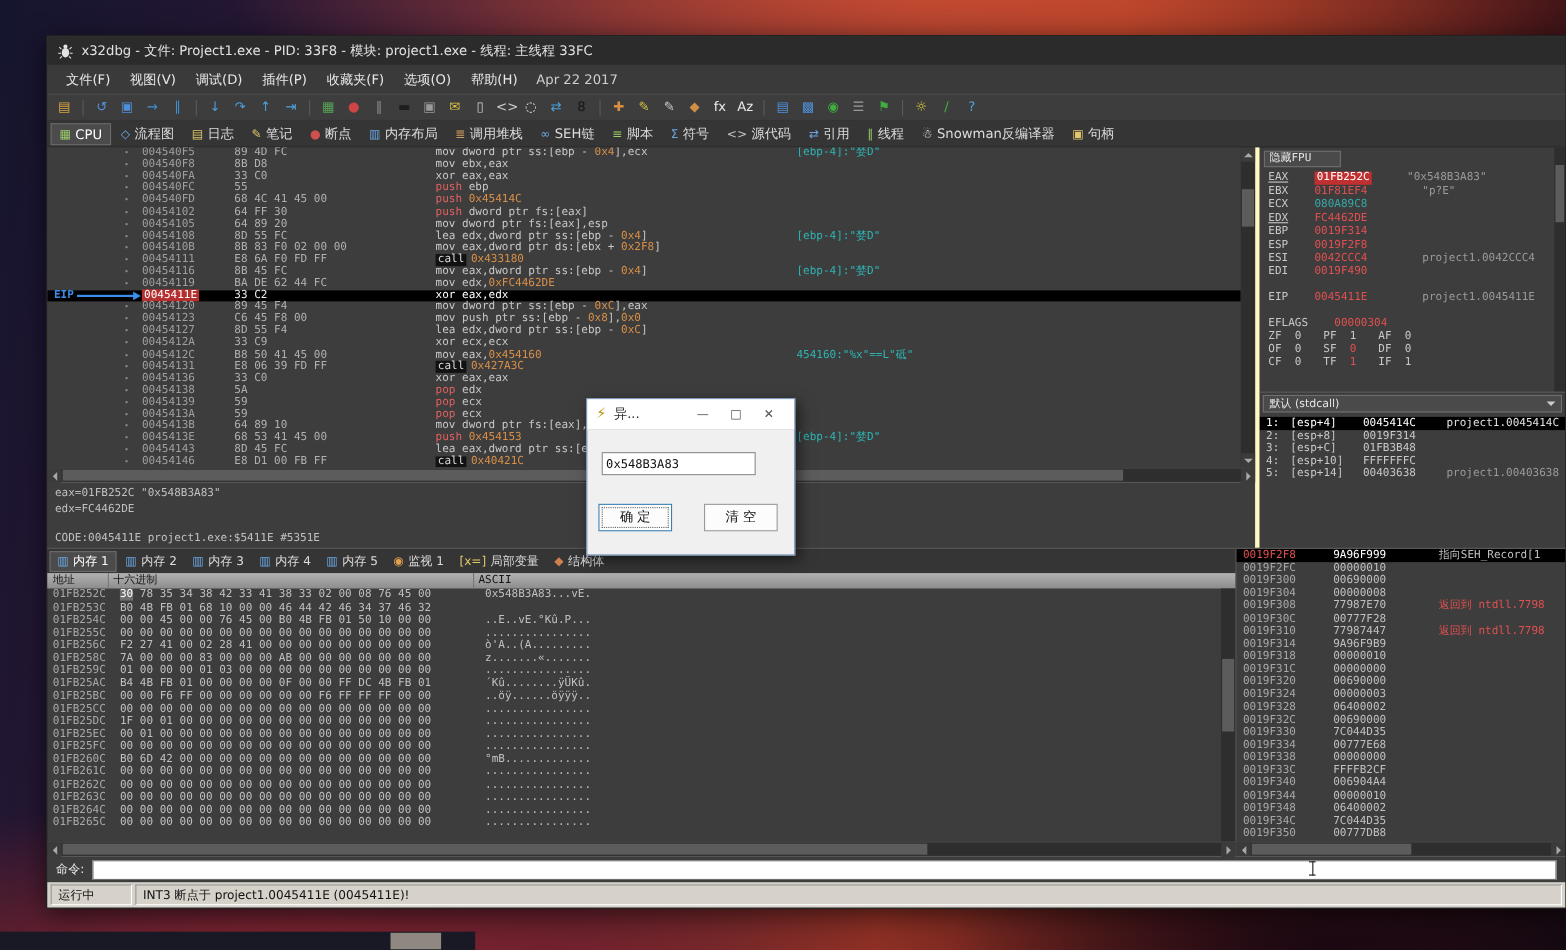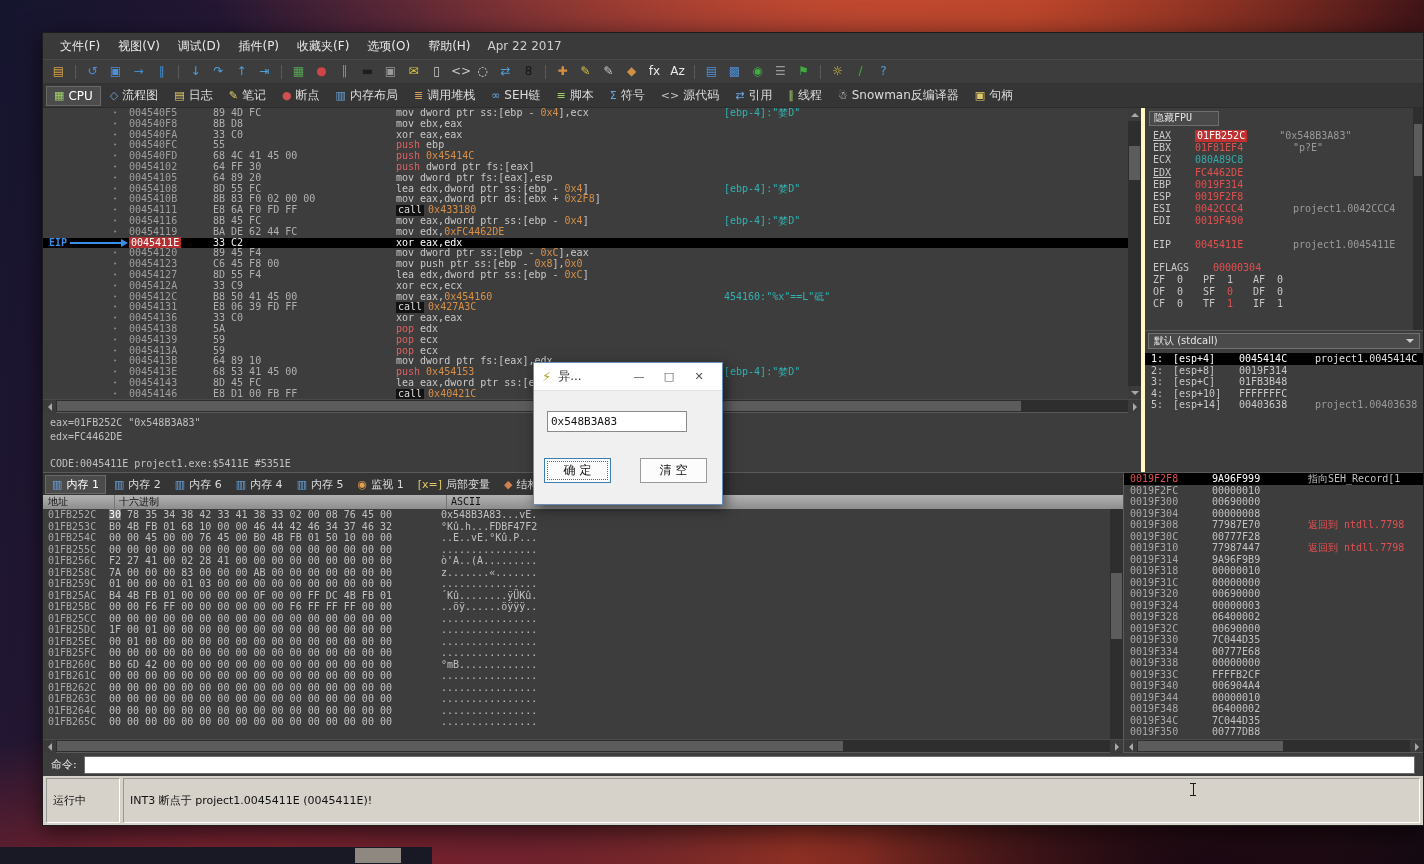--- a/index.html
+++ b/index.html
@@ -93,21 +93,21 @@
   .aval{width:76px;flex:none}
   .aextra{color:#9a9a9a}
   .asel .aextra{color:#e0e0e0}
 
   .lowrow{height:280px;border-top:1px solid #5a5a5a;display:flex;flex:none}
   .dumpcol{width:1080px;flex:none;display:flex;flex-direction:column;position:relative}
   .dumptabs{height:22px;background:#353535;display:flex;align-items:center;gap:2px;padding-left:2px;flex:none}
   .dtab{display:flex;align-items:center;gap:4px;padding:1px 6px;font-size:11px;color:#dcdcdc}
   .dtab.active{background:#4b4b4b;border:1px solid #6a6a6a;color:#fff}
   .dumphdr{height:14px;background:linear-gradient(#b2b2b2,#8d8d8d);color:#141414;font:10px/14px "DejaVu Sans Mono",monospace;display:flex;flex:none}
-  .h1{width:72px;padding-left:5px;border-right:1px solid #777}
+  .h1{width:56px;padding-left:5px;border-right:1px solid #777}
   .h2{width:332px;padding-left:4px;border-right:1px solid #777}
   .h3{flex:1;padding-left:4px}
   .dumprows{flex:1;font:10px/11.5px "DejaVu Sans Mono",monospace;color:#c0c0c0;overflow:hidden;margin-right:13px}
   .mrow{display:flex;height:11.5px;white-space:pre}
   .maddr{width:62px;flex:none;padding-left:5px;color:#a8a8a8}
   .mhex{width:332px;flex:none;padding-left:4px}
   .selbyte{background:#6e6e6e;color:#fff}
   .masc{flex:1;padding-left:4px}
   .mv{right:0;top:36px;bottom:13px}
   .stackcol{flex:1;border-left:1px solid #5a5a5a;display:flex;flex-direction:column;overflow:hidden}
@@ -143,20 +143,30 @@
 
   .ibeam{position:absolute;left:1189px;top:783px;width:8px;height:13px;z-index:30;pointer-events:none}
   .ibeam::before{content:"";position:absolute;left:3.5px;top:0;width:1px;height:13px;background:#1a1a1a}
   .ibeam::after{content:"";position:absolute;left:1px;top:0;width:6px;height:1px;background:#1a1a1a;box-shadow:0 12px 0 #1a1a1a}
 </style>
 </head>
 <body>
 
 <div id="desktop">
   <div id="win">
+    <div class="titlebar">
+      <span class="appico">
+        <svg width="15" height="15" viewBox="0 0 16 16">
+            <ellipse cx="8" cy="9.5" rx="3.6" ry="4.6" fill="#e2e2e2"></ellipse>
+            <circle cx="8" cy="3.6" r="2" fill="#e2e2e2"></circle>
+            <path stroke="#e2e2e2" stroke-width="1" fill="none" d="M4 6L2 4M12 6l2-2M3.8 10H1M12.2 10H15M4.6 13l-2 2M11.4 13l2 2"></path>
+          </svg>
+      </span>
+      <span class="wtitle">x32dbg - 文件: Project1.exe - PID: 33F8 - 模块: project1.exe - 线程: 主线程 33FC</span>
+    </div>
     <div class="menubar">
         <span class="menuitem">文件(F)</span>
         <span class="menuitem">视图(V)</span>
         <span class="menuitem">调试(D)</span>
         <span class="menuitem">插件(P)</span>
         <span class="menuitem">收藏夹(F)</span>
         <span class="menuitem">选项(O)</span>
         <span class="menuitem">帮助(H)</span>
         <span class="menudate">Apr 22 2017</span>
       </div>
@@ -357,21 +367,21 @@
             <div class="dtab active">
               <span class="tabic" style="color: rgb(106, 165, 224);">▥</span>
               <span class="tlbl">内存 1</span>
             </div>
             <div class="dtab">
               <span class="tabic" style="color: rgb(106, 165, 224);">▥</span>
               <span class="tlbl">内存 2</span>
             </div>
             <div class="dtab">
               <span class="tabic" style="color: rgb(106, 165, 224);">▥</span>
-              <span class="tlbl">内存 6</span>
+              <span class="tlbl">内存 3</span>
             </div>
             <div class="dtab">
               <span class="tabic" style="color: rgb(106, 165, 224);">▥</span>
               <span class="tlbl">内存 4</span>
             </div>
             <div class="dtab">
               <span class="tabic" style="color: rgb(106, 165, 224);">▥</span>
               <span class="tlbl">内存 5</span>
             </div>
             <div class="dtab">
@@ -387,21 +397,21 @@
               <span class="tlbl">结构体</span>
             </div>
           </div>
         <div class="dumphdr" id="dumphdr">
             <span class="h1">地址</span>
             <span class="h2">十六进制</span>
             <span class="h3">ASCII</span>
           </div>
         <div class="dumprows" id="dumprows">
             <div class="mrow"><span class="maddr">01FB252C</span><span class="mhex"><span class="selbyte">30</span><span> 78 35 34 38 42 33 41 38 33 02 00 08 76 45 00</span></span><span class="masc">0x548B3A83...vE.</span></div>
-            <div class="mrow"><span class="maddr">01FB253C</span><span class="mhex">B0 4B FB 01 68 10 00 00 46 44 42 46 34 37 46 32</span><span class="masc">°Kû.h...FDBF47F2</span></div>
+            <div class="mrow"><span class="maddr">01FB253C</span><span class="mhex">B0 4B FB 01 68 10 00 00 46 44 42 46 34 37 46 32</span></div>
             <div class="mrow"><span class="maddr">01FB254C</span><span class="mhex">00 00 45 00 00 76 45 00 B0 4B FB 01 50 10 00 00</span><span class="masc">..E..vE.°Kû.P...</span></div>
             <div class="mrow"><span class="maddr">01FB255C</span><span class="mhex">00 00 00 00 00 00 00 00 00 00 00 00 00 00 00 00</span><span class="masc">................</span></div>
             <div class="mrow"><span class="maddr">01FB256C</span><span class="mhex">F2 27 41 00 02 28 41 00 00 00 00 00 00 00 00 00</span><span class="masc">ò'A..(A.........</span></div>
             <div class="mrow"><span class="maddr">01FB258C</span><span class="mhex">7A 00 00 00 83 00 00 00 AB 00 00 00 00 00 00 00</span><span class="masc">z.......«.......</span></div>
             <div class="mrow"><span class="maddr">01FB259C</span><span class="mhex">01 00 00 00 01 03 00 00 00 00 00 00 00 00 00 00</span><span class="masc">................</span></div>
             <div class="mrow"><span class="maddr">01FB25AC</span><span class="mhex">B4 4B FB 01 00 00 00 00 0F 00 00 FF DC 4B FB 01</span><span class="masc">´Kû........ÿÜKû.</span></div>
             <div class="mrow"><span class="maddr">01FB25BC</span><span class="mhex">00 00 F6 FF 00 00 00 00 00 00 F6 FF FF FF 00 00</span><span class="masc">..öÿ......öÿÿÿ..</span></div>
             <div class="mrow"><span class="maddr">01FB25CC</span><span class="mhex">00 00 00 00 00 00 00 00 00 00 00 00 00 00 00 00</span><span class="masc">................</span></div>
             <div class="mrow"><span class="maddr">01FB25DC</span><span class="mhex">1F 00 01 00 00 00 00 00 00 00 00 00 00 00 00 00</span><span class="masc">................</span></div>
             <div class="mrow"><span class="maddr">01FB25EC</span><span class="mhex">00 01 00 00 00 00 00 00 00 00 00 00 00 00 00 00</span><span class="masc">................</span></div>

